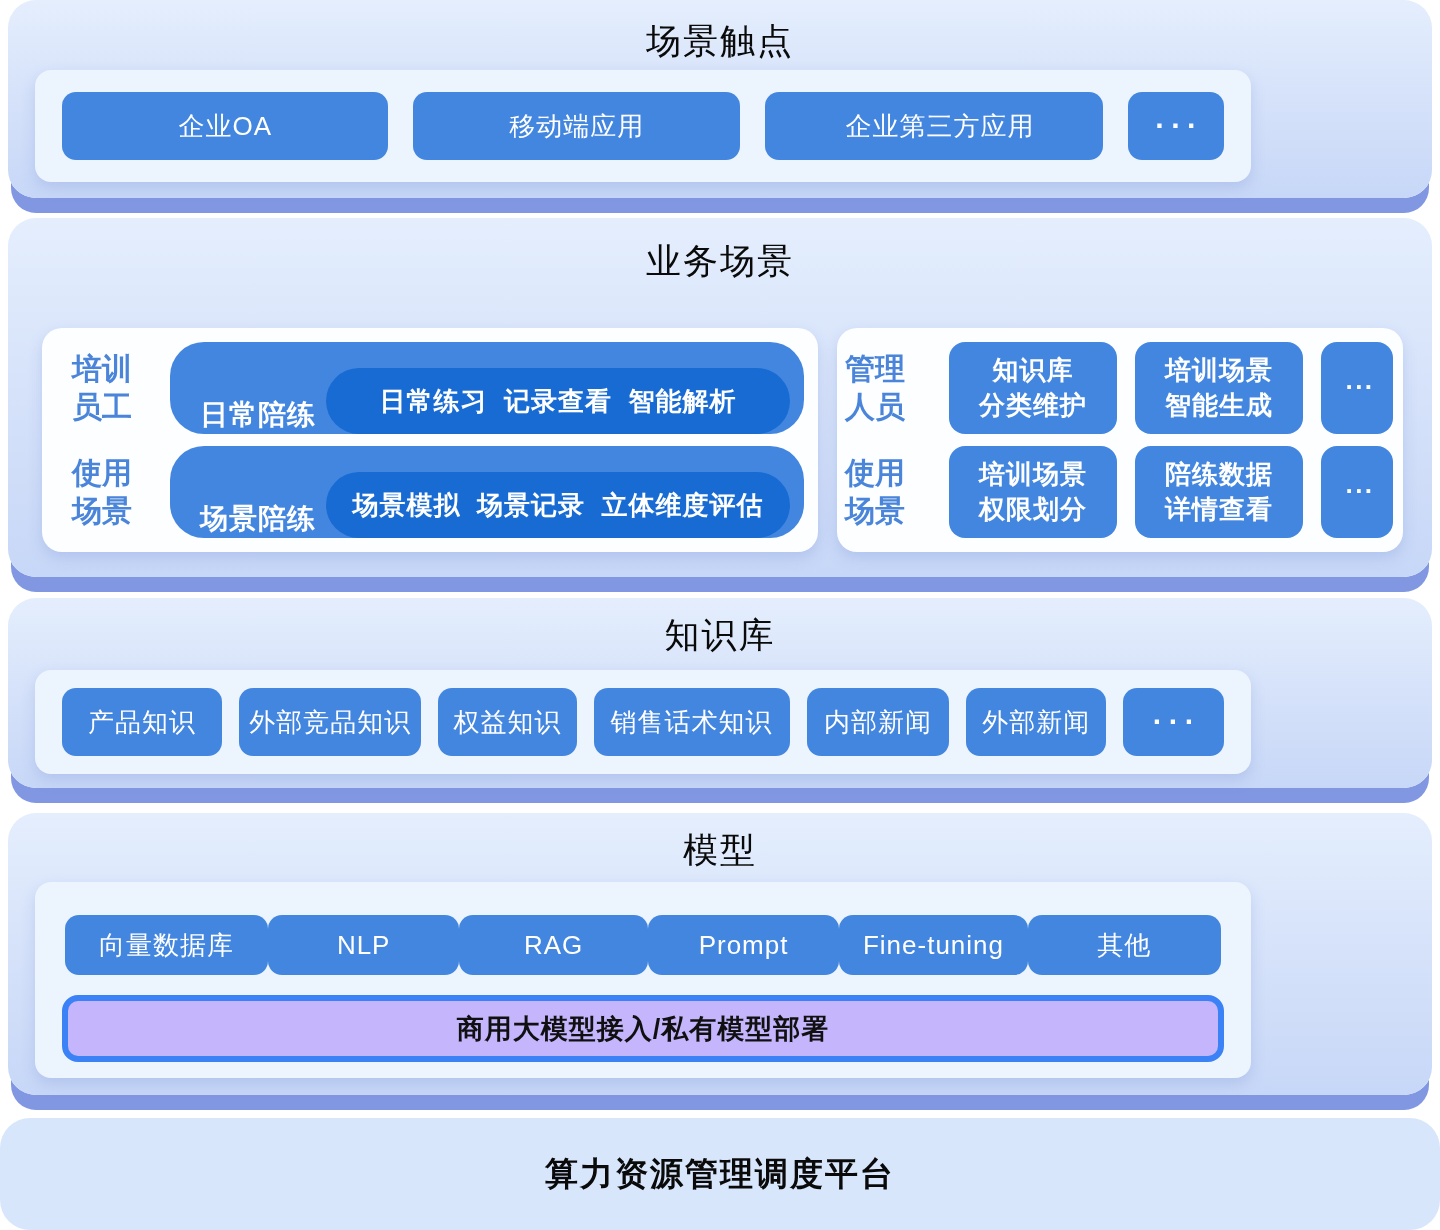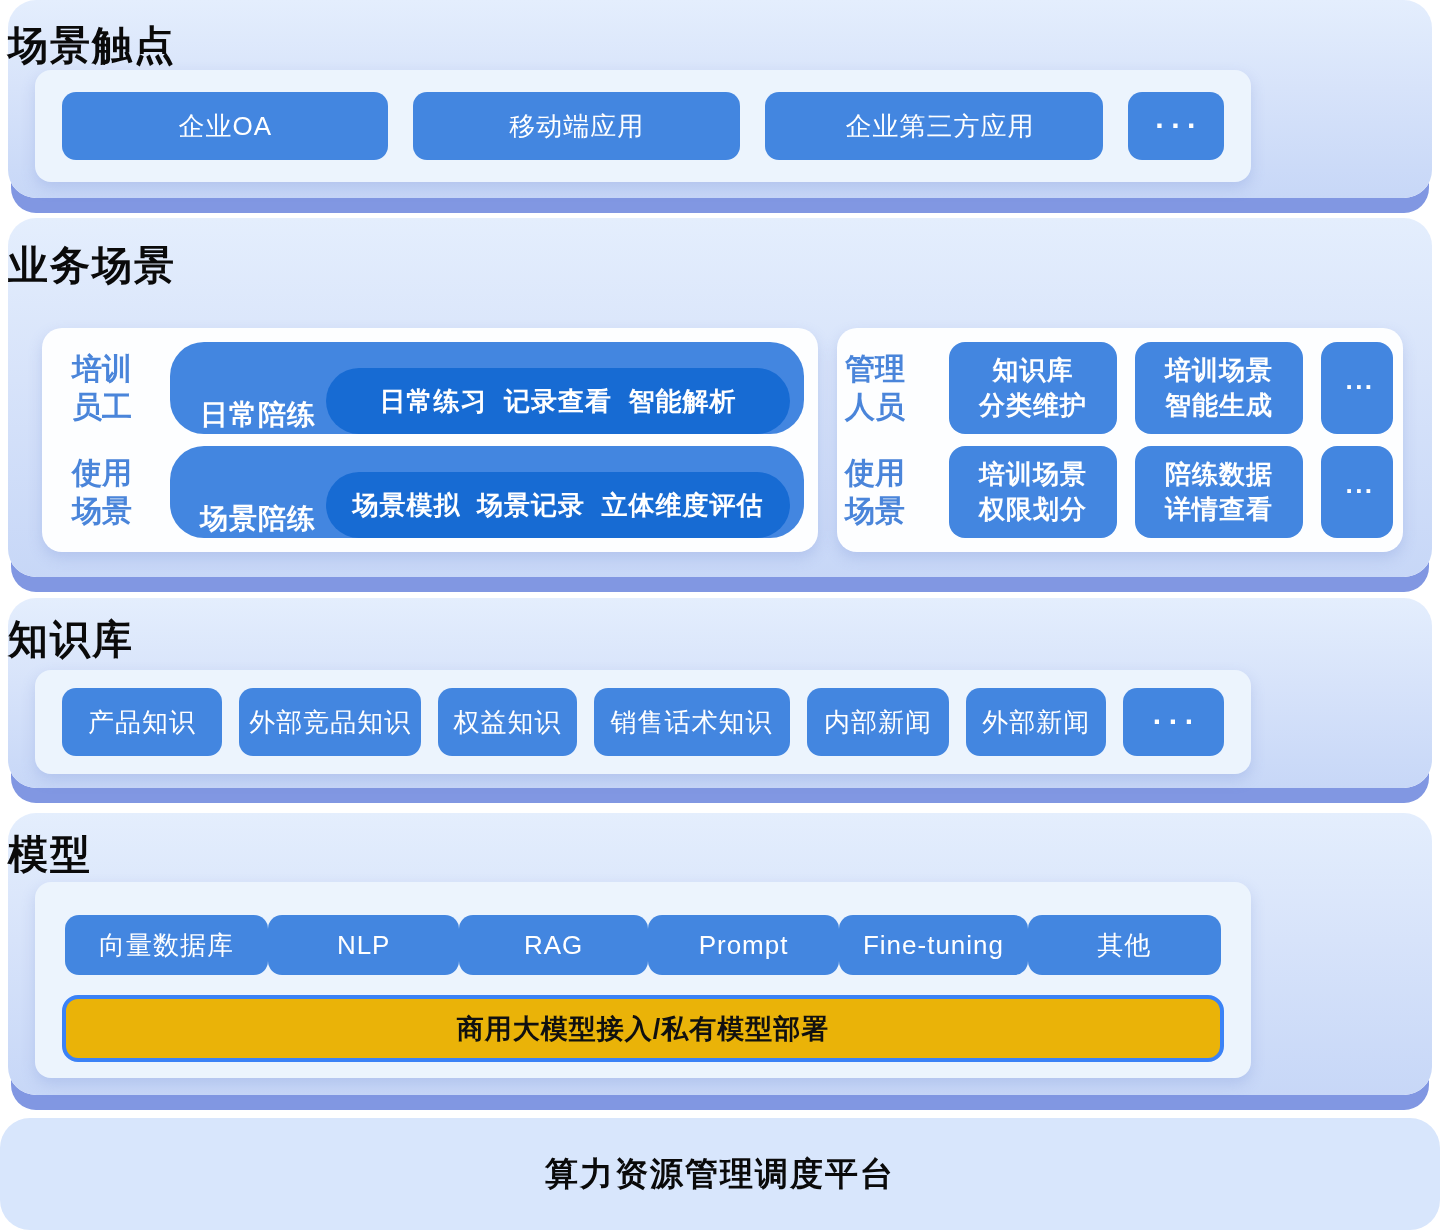--- a/index.html
+++ b/index.html
@@ -3,21 +3,21 @@
 <meta charset="utf-8">
 <style>
   html,body{margin:0;padding:0;background:#ffffff;}
   body{font-family:"Liberation Sans","DejaVu Sans",sans-serif;}
   #stage{position:relative;width:1440px;height:1230px;background:#ffffff;overflow:hidden;}
 
   
   .sec{position:absolute;left:8px;width:1424px;border-radius:28px;
        background:linear-gradient(180deg,#e4eefd 0%,#d7e3fa 45%,#c7d7f7 100%);
        box-shadow:0 18px 0 -3px #8197e2;}
-  .sec-title{text-align:left;font-weight:700;font-size:40px;color:#0a0a0a;letter-spacing:2px;}
+  .sec-title{text-align:center;font-weight:400;font-size:35px;color:#0a0a0a;letter-spacing:2px;}
 
   .panel{position:absolute;left:27px;width:1216px;background:#ecf4fd;border-radius:16px;
          box-shadow:0 6px 14px rgba(125,150,215,.30);box-sizing:border-box;}
 
   .btn{background:#4386e0;color:#ffffff;border-radius:14px;display:flex;align-items:center;
        justify-content:center;font-size:26px;font-weight:500;letter-spacing:1px;white-space:nowrap;}
   .dots{font-weight:700;font-size:30px;letter-spacing:6px;text-indent:6px;}
 
   
   #s1{top:0;height:198px;}
@@ -52,21 +52,21 @@
   #s3 .sec-title{padding-top:14px;}
   #s3 .panel{top:72px;height:104px;display:flex;gap:17px;padding:18px 27px;}
   #s3 .btn{height:68px;}
 
   
   #s4{top:813px;height:282px;}
   #s4 .sec-title{padding-top:14px;}
   #s4 .panel{top:69px;height:196px;padding:33px 27px 28px;}
   #model-row{display:flex;justify-content:space-between;padding:0 3px;}
   #model-row .btn{height:60px;}
-  #model-bar{margin-top:20px;height:67px;background:#eab308;border:4px solid #3b82f6;border-radius:16px;
+  #model-bar{margin-top:20px;height:67px;background:#c4b5fd;border:6px solid #3b82f6;border-radius:16px;
              box-sizing:border-box;display:flex;align-items:center;justify-content:center;
              font-size:27px;font-weight:700;color:#101010;letter-spacing:1px;}
 
   
   #s5{position:absolute;top:1118px;left:0;width:1440px;height:112px;background:#d8e6fc;border-radius:30px;
       display:flex;align-items:center;justify-content:center;font-size:33px;font-weight:700;
       color:#0a0a0a;letter-spacing:2px;}
 </style>
 </head>
 <body>

